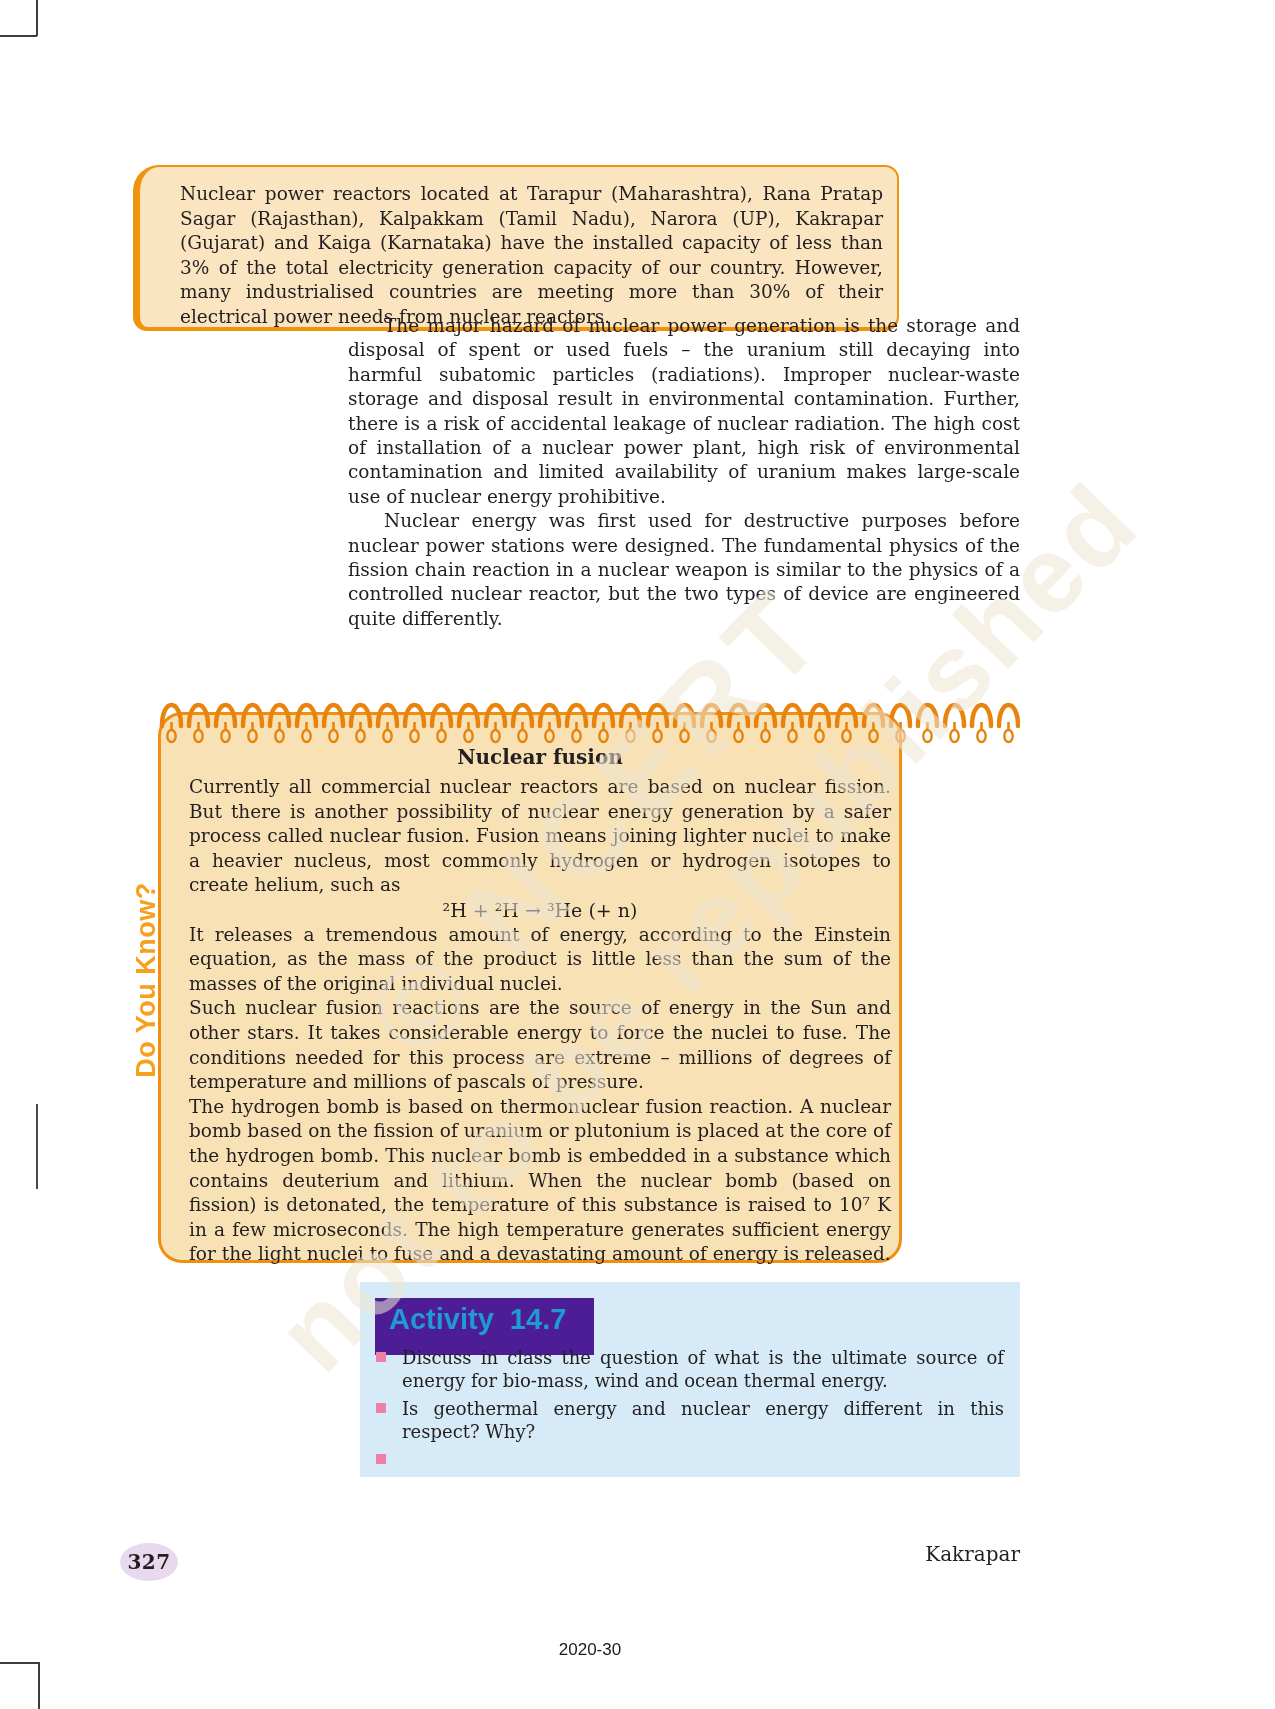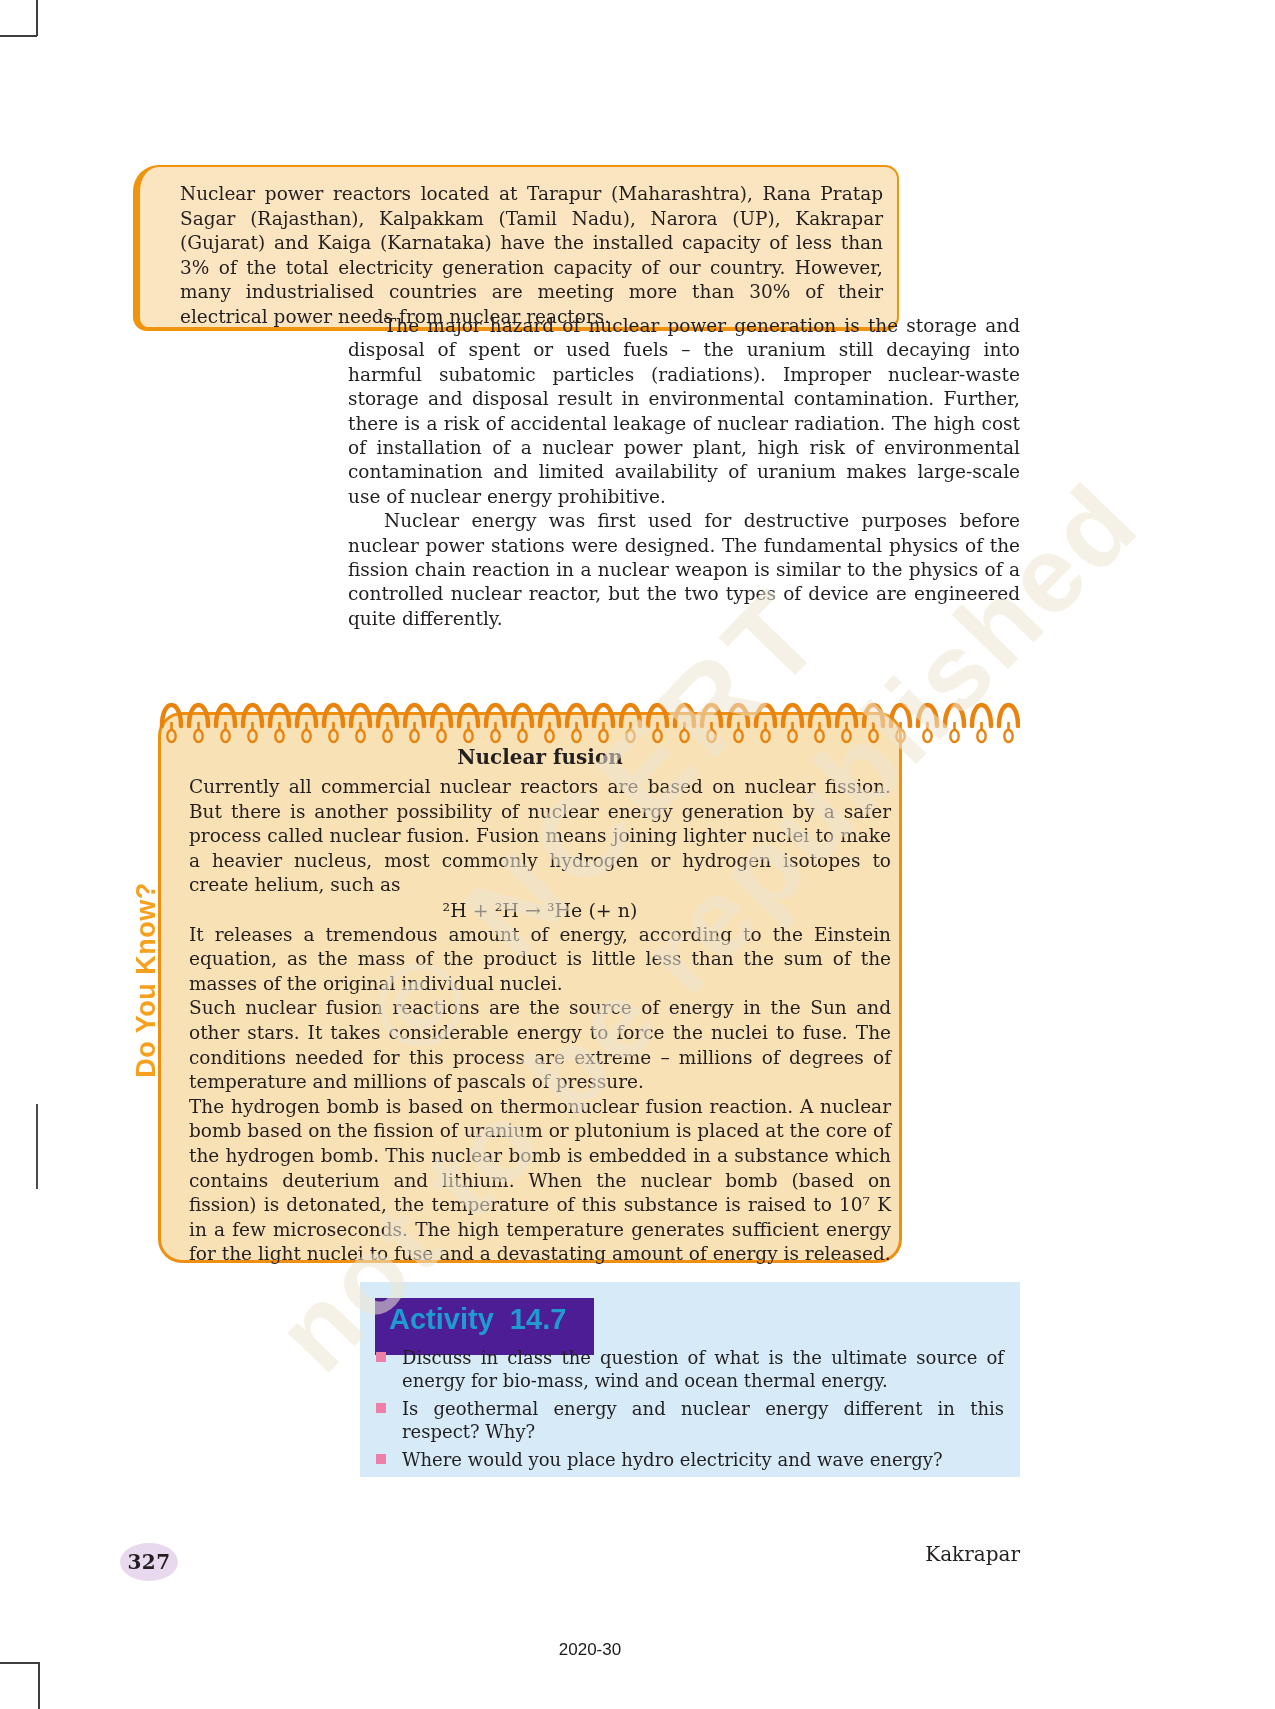--- a/index.html
+++ b/index.html
@@ -182,21 +182,20 @@
       <li class="activity-item">
         <span class="bullet-sq"></span>
         <span>Discuss in class the question of what is the ultimate source of energy for bio-mass, wind and ocean thermal energy.</span>
       </li>
       <li class="activity-item">
         <span class="bullet-sq"></span>
         <span>Is geothermal energy and nuclear energy different in this respect? Why?</span>
       </li>
       <li class="activity-item">
         <span class="bullet-sq"></span>
-        <span>Where would you place hydro electricity and wave energy?</span>
       </li>
     </ul>
   </div>
 
   <div class="page-badge">
     <span>327</span>
   </div>
   <div class="footer-subject">Kakrapar</div>
   <div class="footer-year">2020-30</div>
 

